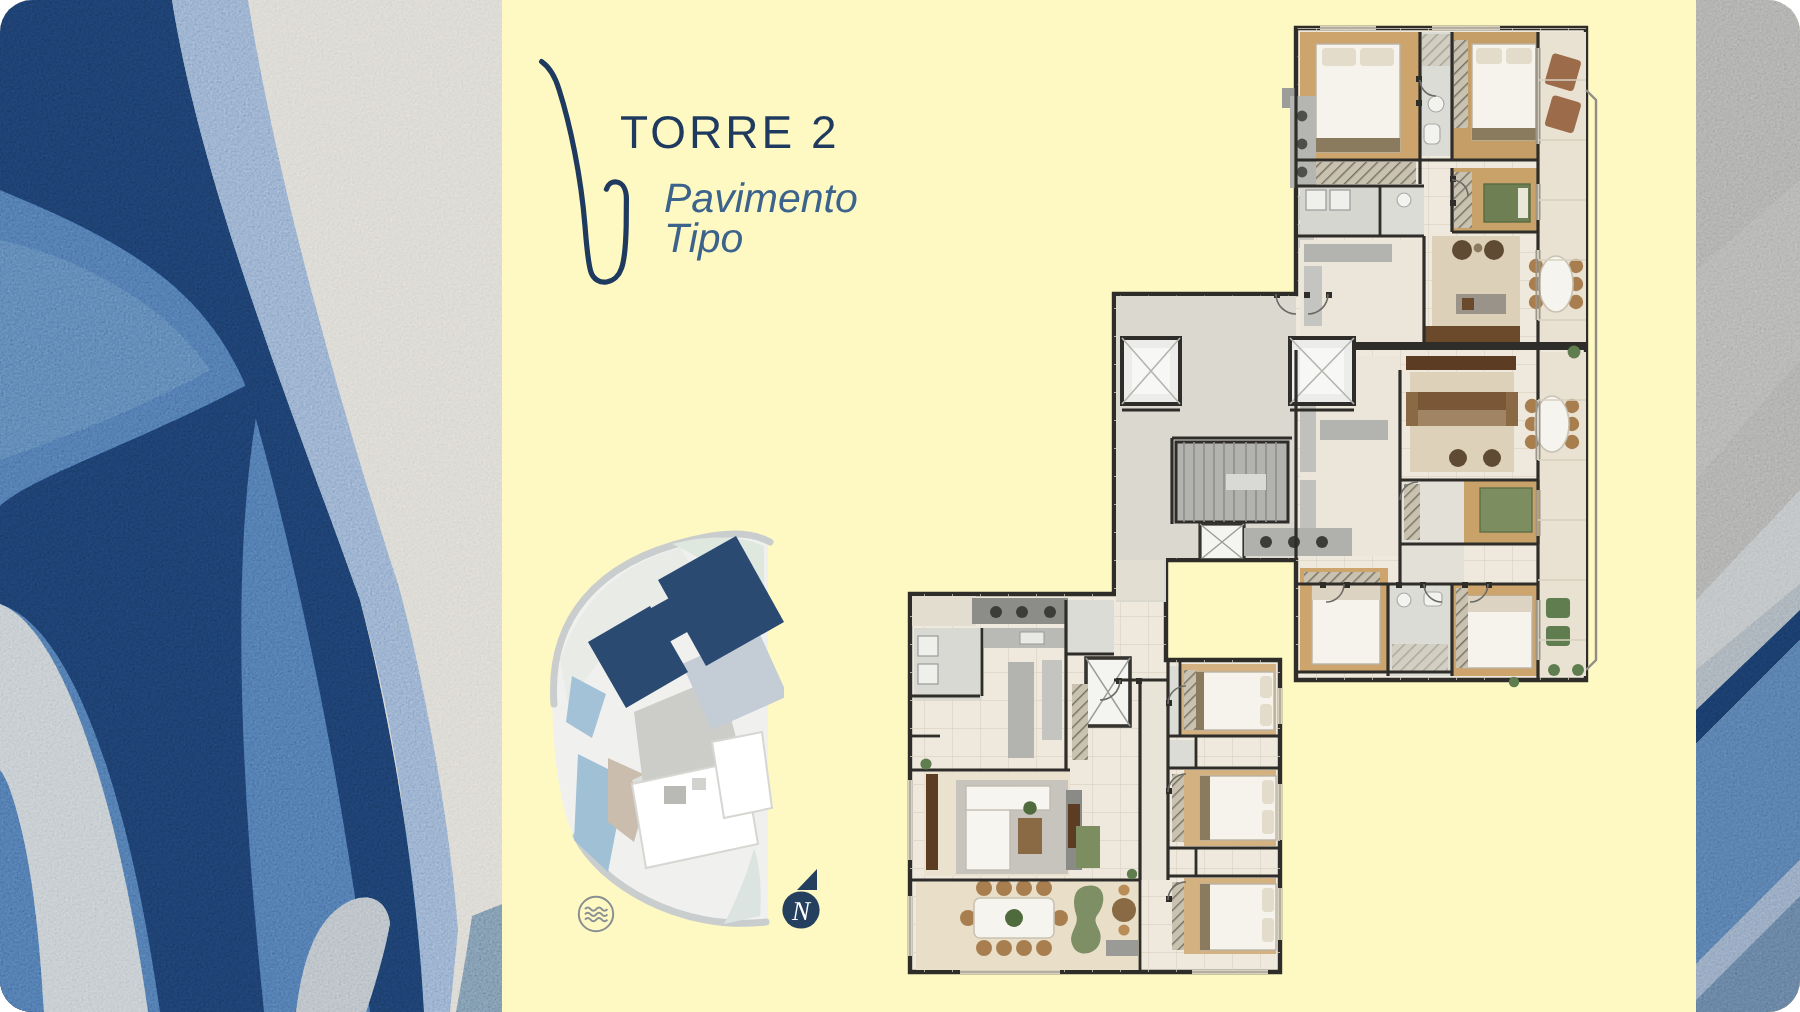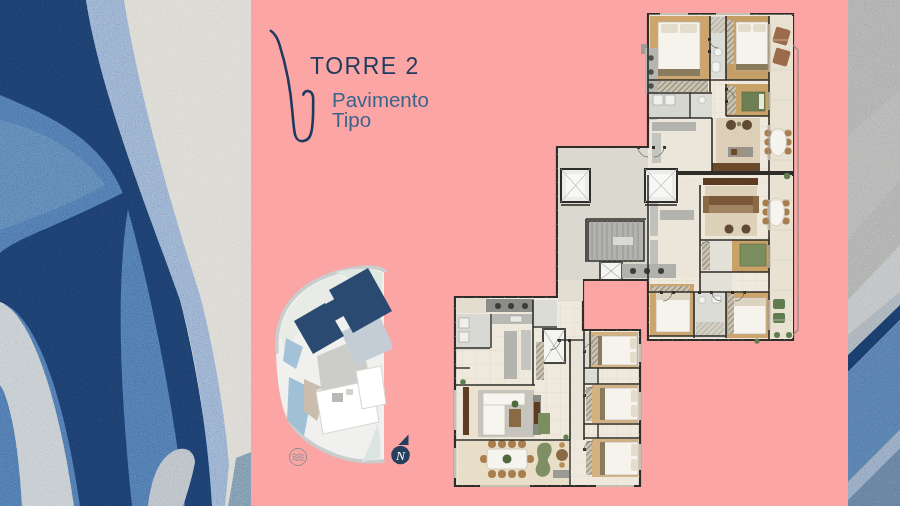--- a/index.html
+++ b/index.html
@@ -1,20 +1,20 @@
 <!DOCTYPE html>
 <html><head>
 <meta charset="utf-8">
 <style>
   html,body{margin:0;padding:0;}
-  .page{position:relative;width:900px;height:506px;background:#fca5a5;overflow:hidden;
-        font-family:"Liberation Sans", sans-serif;}
+  .page{position:relative;width:900px;height:506px;background:#fef9c3;overflow:hidden;
+        font-family:"Liberation Sans", sans-serif;border-radius:16px;}
   .abs{position:absolute;}
   .title{color:#1e3a5f;font-size:23px;letter-spacing:1.5px;font-weight:400;}
-  .subtitle{color:#3c638c;font-size:20.5px;line-height:20px;}
+  .subtitle{color:#3c638c;font-size:20.5px;line-height:20px;font-style:italic;}
 </style>
 </head>
 <body>
 <div class="page">
 
 <svg class="abs" style="left:0;top:0" width="251" height="506" viewBox="0 0 251 506">
 
   <rect x="0" y="0" width="251" height="506" fill="#d3d0c9"></rect>
 
   <path d="M124,0 C140,100 174,215 199,292 C211,335 225,410 229,465 L225,506 L206,506 C209,430 197,362 180,300 C148,210 101,95 86,0 Z" fill="#7f9cc2"></path>

